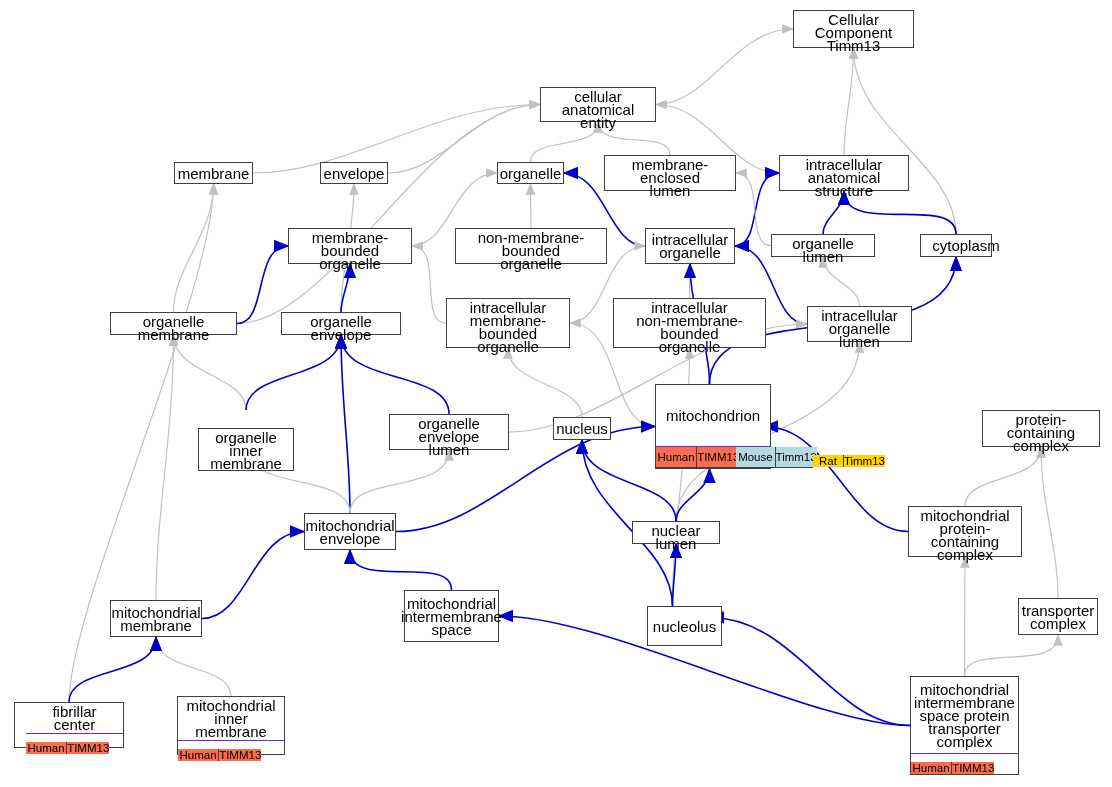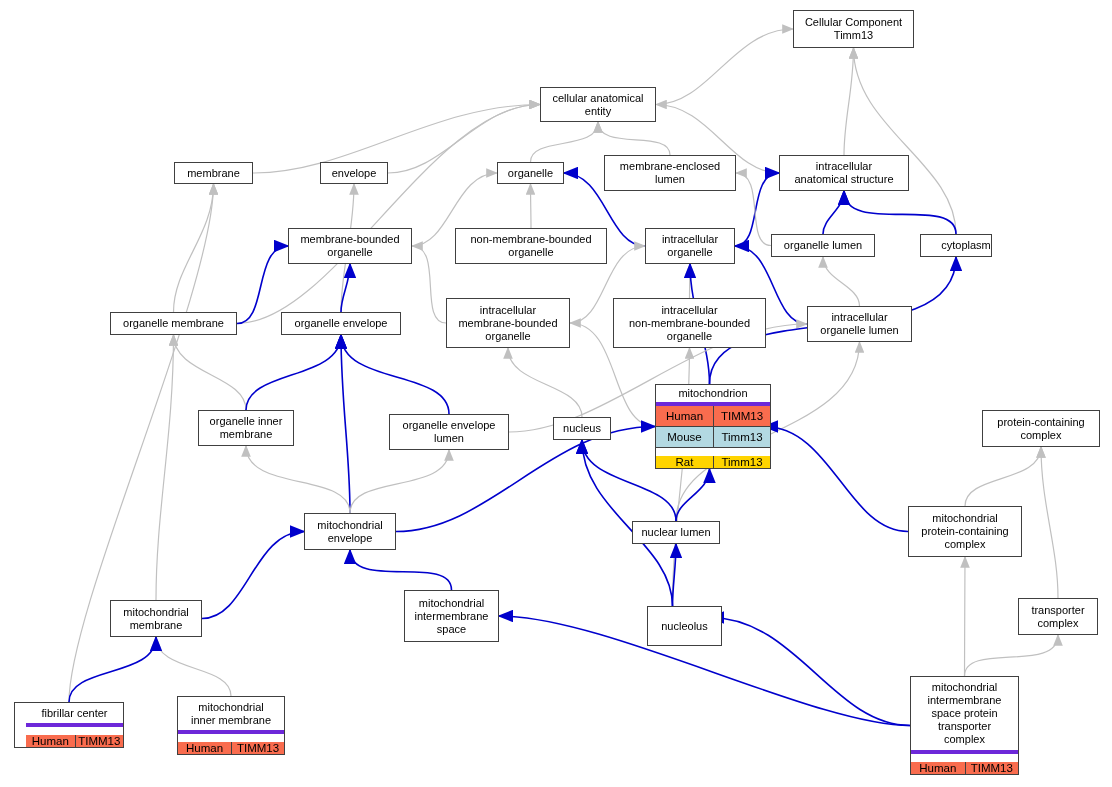--- a/index.html
+++ b/index.html
@@ -2,22 +2,22 @@
 <html><head>
 <meta charset="utf-8">
 <style>
   html,body{margin:0;padding:0;background:#ffffff;}
   body{font-family:"Liberation Sans", sans-serif;}
   #canvas{position:relative;width:1112px;height:787px;background:#ffffff;overflow:hidden;}
   svg#edges{position:absolute;left:0;top:0;width:1112px;height:787px;pointer-events:none;}
   .node{position:absolute;box-sizing:border-box;border:1px solid #404040;background:#ffffff;
         display:flex;flex-direction:column;z-index:2;}
   .node .title{flex:1;display:flex;align-items:center;justify-content:center;text-align:center;
-        font-size:11px;color:#000000;line-height:13px;padding:2px 5px;white-space:pre-line;}
-  .genes{display:flex;flex-direction:column;border-top:4px solid #6d28d9;}
+        font-size:15px;color:#000000;line-height:13px;padding:2px 5px;white-space:pre-line;}
+  .genes{display:flex;border-top:1px solid #6d28d9;}
   .gene-row{display:flex;height:20px;border-bottom:1px solid #404040;}
   .gene-row:last-child{border-bottom:none;align-items:flex-end;}
   .gene-row .sp{flex:0 0 50%;display:flex;align-items:center;justify-content:center;
         font-size:11.5px;border-right:1px solid #404040;color:#000;}
   .gene-row .sym{flex:1;display:flex;align-items:center;justify-content:center;font-size:11.5px;color:#000;}
   .sp-human{background:#F96C4E;}
   .sp-mouse{background:#B3D9E2;}
   .sp-rat{background:#FFD400;}
 </style>
 </head>
@@ -149,21 +149,21 @@
       </div>
       <div class="node" style="left: 613px; top: 298px; width: 153px; height: 50px;">
         <div class="title">intracellular
 non-membrane-bounded
 organelle</div>
       </div>
       <div class="node" style="left: 807px; top: 306px; width: 105px; height: 36px;">
         <div class="title">intracellular
 organelle lumen</div>
       </div>
-      <div class="node" style="left: 198px; top: 410px; width: 96px; height: 36px; justify-content: center;">
+      <div class="node" style="left: 198px; top: 428px; width: 96px; height: 43px;">
         <div class="title">organelle inner
 membrane</div>
       </div>
       <div class="node" style="left: 389px; top: 414px; width: 120px; height: 36px;">
         <div class="title">organelle envelope
 lumen</div>
       </div>
       <div class="node" style="left: 553px; top: 417px; width: 58px; height: 23px;">
         <div class="title">nucleus</div>
       </div>

